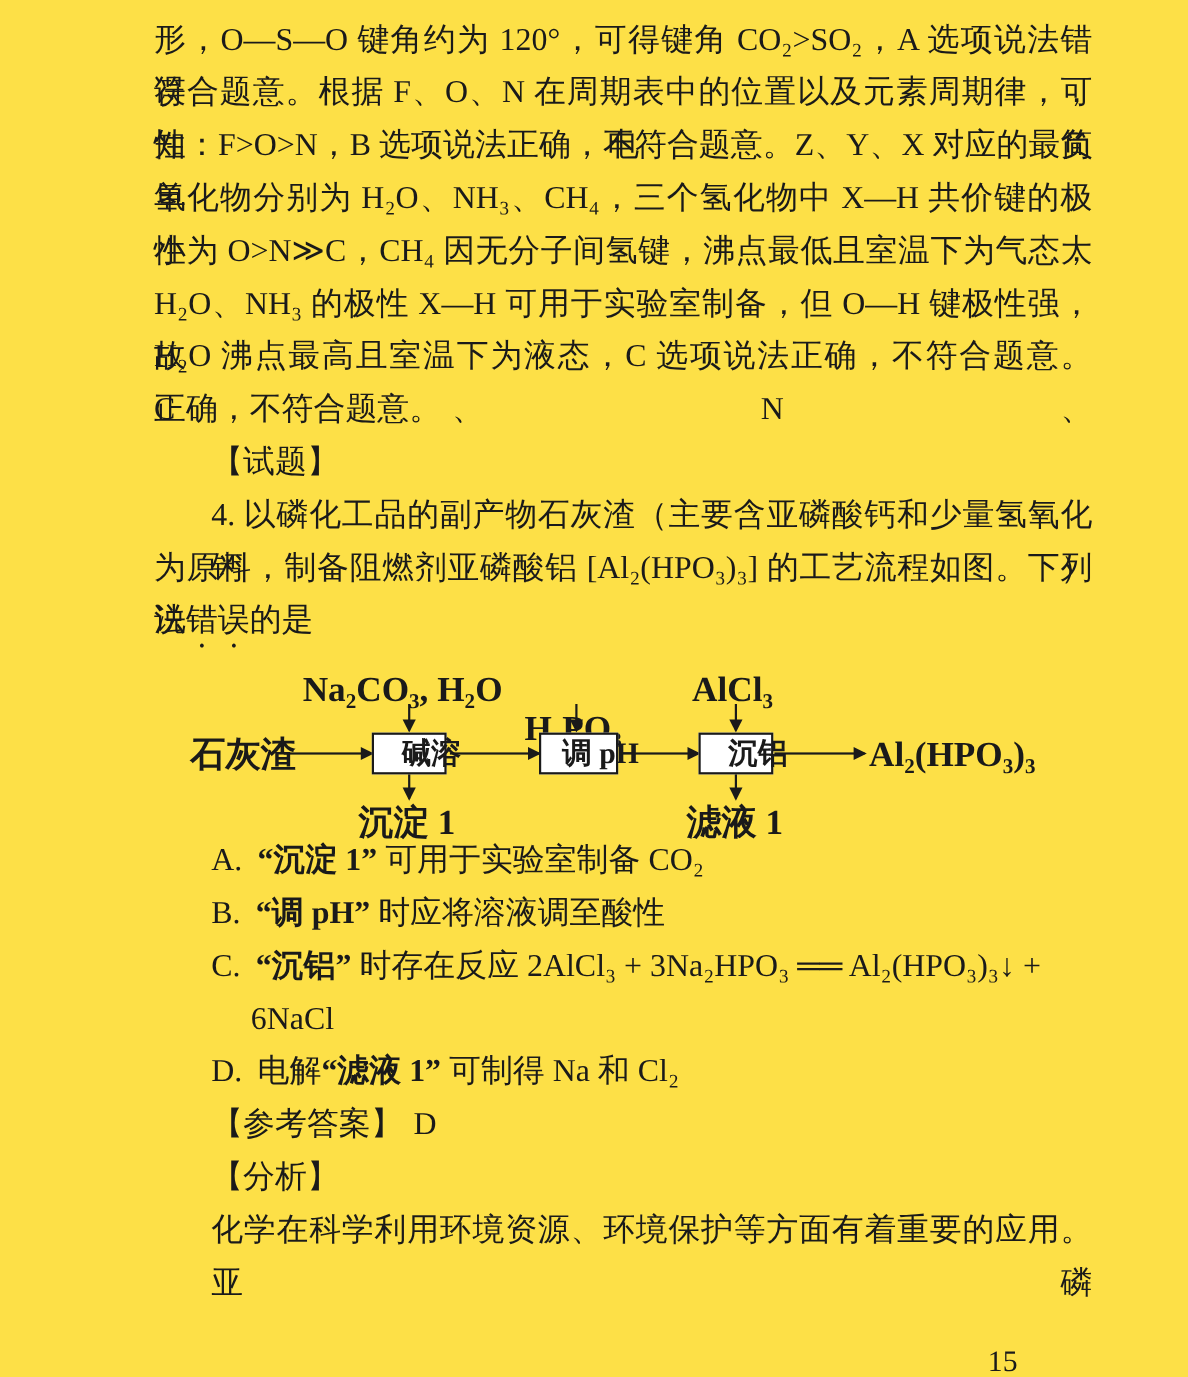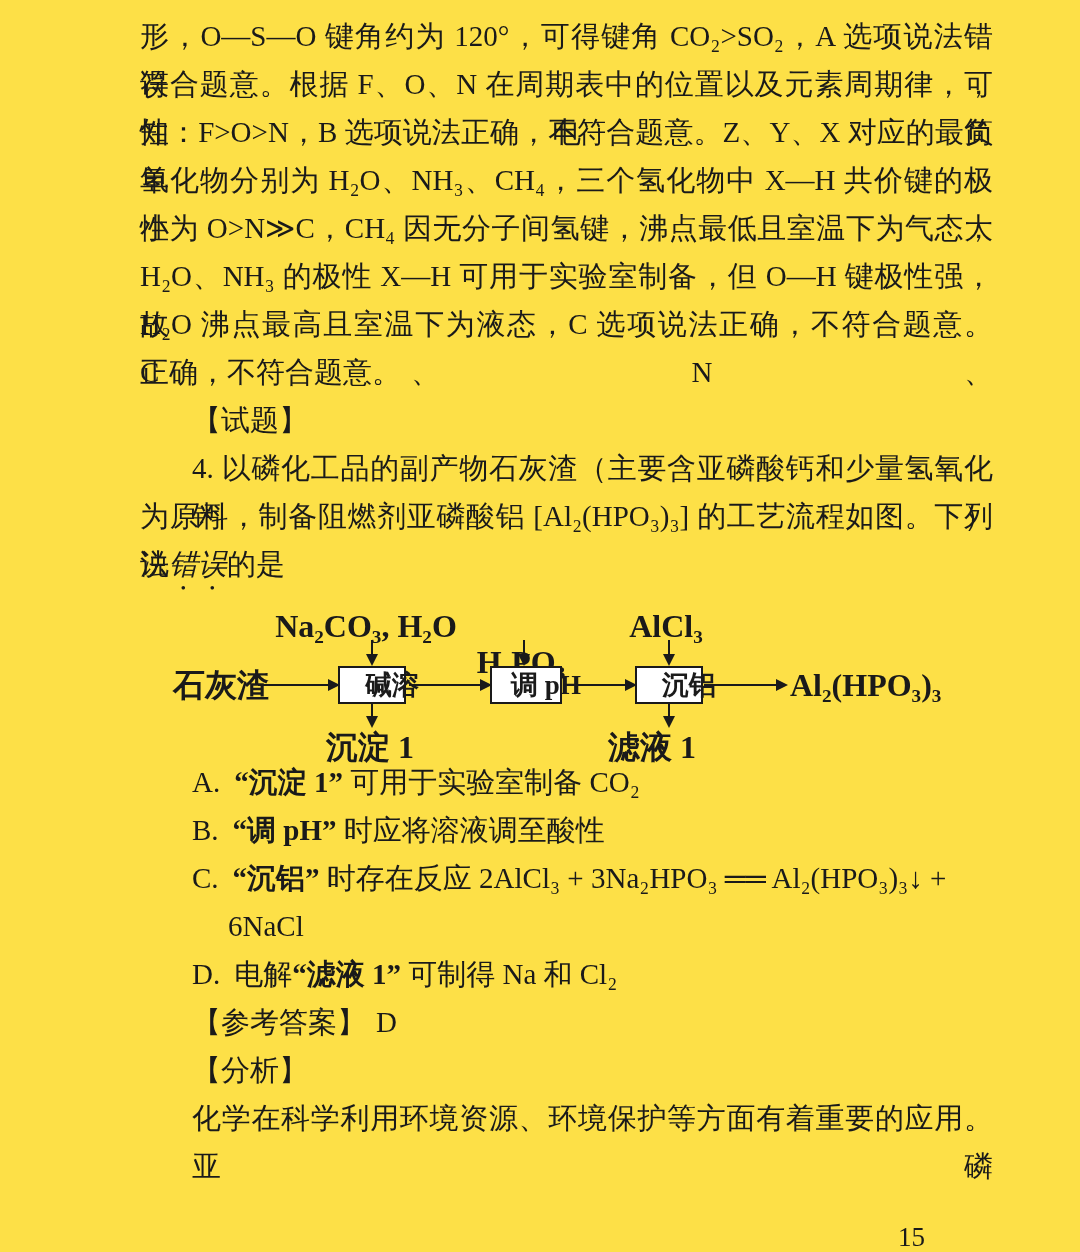--- a/index.html
+++ b/index.html
@@ -13,21 +13,20 @@
   .line{font-size:29px;line-height:48px;height:48px;}
   .jlast{text-align:justify;text-align-last:justify;}
   .ind{padding-left:52px;}
   .ind2{padding-left:88px;}
   .b{font-weight:bold;}
   .emph{
     -webkit-text-emphasis:filled dot #1a1a1a;
     -webkit-text-emphasis-position:under left;
     text-emphasis:filled dot #1a1a1a;
     text-emphasis-position:under left;
-    font-style:italic;
   }
   .opt-label{display:inline-block;margin-right:14px;}
   .ans-value{margin-left:10px;}
 
   
   .fc{position:relative;height:170px;font-weight:bold;}
   .fc .lbl{position:absolute;font-size:32px;white-space:nowrap;}
   .reagent{top:20px;transform:translateX(-50%);font-size:26px;}
   .stepbox{position:absolute;top:78px;width:68px;height:38px;border:2px solid #1a1a1a;
     box-sizing:border-box;display:flex;align-items:center;justify-content:center;
@@ -79,21 +78,21 @@
       <div class="harrow" style="left:269px;width:81px;"></div>
       <div class="stepbox" style="left:350px;width:72px;">调 pH</div>
       <div class="harrow" style="left:425px;width:70px;"></div>
       <div class="stepbox" style="left:495px;">沉铝</div>
       <div class="harrow" style="left:564px;width:82px;"></div>
       <div class="lbl side" style="left:650px;">Al₂(HPO₃)₃</div>
 
       <div class="varrow bm" style="left:231px;"></div>
       <div class="varrow bm" style="left:528px;"></div>
       <div class="lbl bottom-lbl" style="left:230px;">沉淀 1</div>
-      <div class="lbl bottom-lbl" style="left:512px;">滤液 1</div>
+      <div class="lbl bottom-lbl" style="left:528px;">滤液 1</div>
     </div>
 
     <div class="line ind"><span class="opt-label">A.</span><span></span><span class="b">“沉淀 1”</span><span> 可用于实验室制备 CO₂</span></div>
     <div class="line ind"><span class="opt-label">B.</span><span></span><span class="b">“调 pH”</span><span> 时应将溶液调至酸性</span></div>
     <div class="line ind"><span class="opt-label">C.</span><span></span><span class="b">“沉铝”</span><span> 时存在反应 2AlCl₃ + 3Na₂HPO₃ ══ Al₂(HPO₃)₃↓ +</span></div>
     <div class="line ind2">6NaCl</div>
     <div class="line ind"><span class="opt-label">D.</span><span>电解</span><span class="b">“滤液 1”</span><span> 可制得 Na 和 Cl₂</span></div>
 
     <div class="line ind"><span>【参考答案】</span><span class="ans-value">D</span></div>
 

